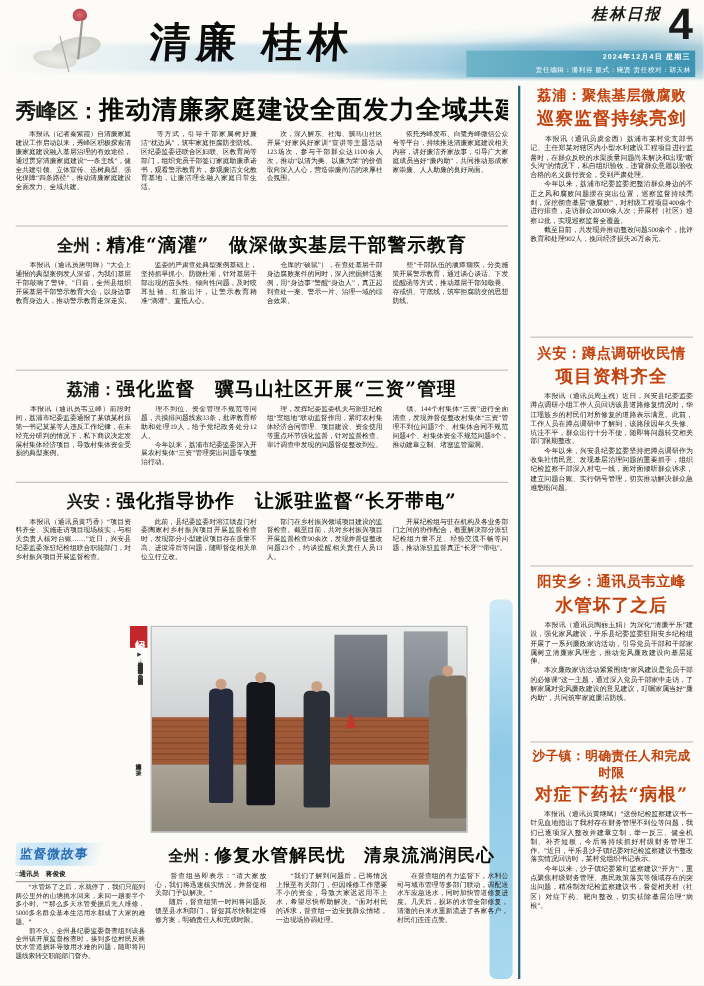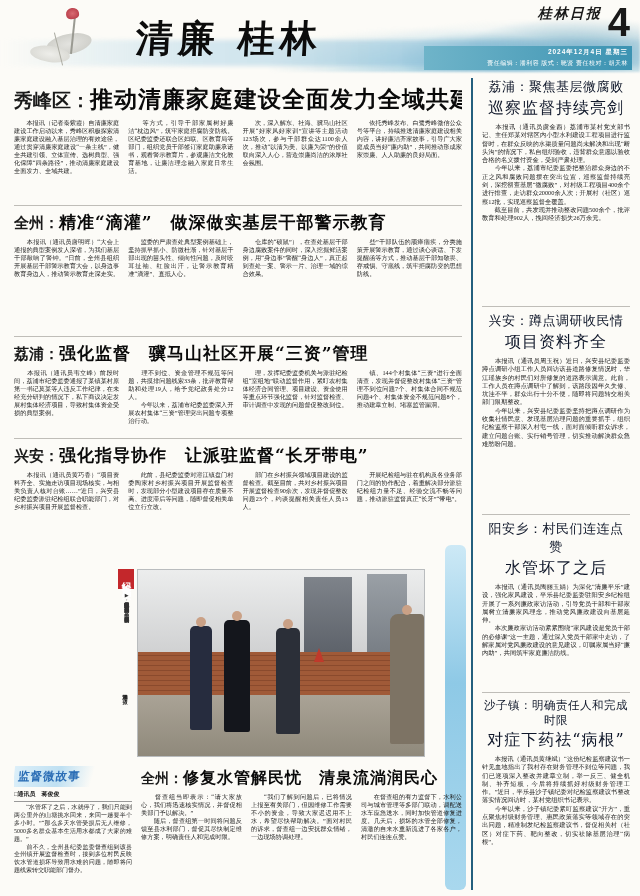--- a/index.html
+++ b/index.html
@@ -43,21 +43,21 @@
   .main{position:absolute;left:14px;top:84px;width:448px;height:808px;overflow:hidden;}
   .aside{position:absolute;left:482px;top:78px;width:148px;height:814px;overflow:hidden;}
   .rule{border:0;border-top:1px solid #bfbdb8;margin:3px 0;}
   .r-rule{border:0;border-top:1px solid #bfbdb8;margin:5px 0;}
   
   .h1row{text-align:left;white-space:nowrap;margin:0 0 4px 0;}
   .h-prefix{font-family:"DejaVu Serif",serif;font-weight:700;}
   .h-main{font-family:"Liberation Sans","DejaVu Sans",sans-serif;font-weight:900;letter-spacing:1px;color:#0a0a0a;}
   .h1row .h-prefix{font-size:19px;}
   .h1row .h-main{font-size:23px;}
-  .h2row{margin:2px 0 4px 0;white-space:nowrap;}
+  .h2row{text-align:center;margin:2px 0 4px 0;white-space:nowrap;}
   .h2row .h-prefix{font-size:15px;}
   .h2row .h-main{font-size:17px;font-family:"DejaVu Serif",serif;font-weight:900;}
   
   .colrow{display:flex;gap:9px;}
   .col{flex:1;font-size:6.2px;line-height:1.3;text-align:justify;white-space:pre-line;color:#222;overflow:hidden;}
   .art{overflow:hidden;}
   .art.a1{height:118px;} .art.a2{height:124px;} .art.a3{height:95px;} .art.a4{height:124px;}
   .a1 .col{height:86px;} .a2 .col{height:96px;} .a3 .col{height:68px;} .a4 .col{height:96px;}
   
   .photo-row{display:flex;margin:3px 0 0 104px;height:192px;gap:3px;}
@@ -95,21 +95,21 @@
         letter-spacing:1px;padding:3px 14px 3px 4px;transform:skewX(-6deg);
         background:linear-gradient(100deg,#dcEFf9 0%,#bfe0f2 55%,rgba(191,224,242,0) 95%);}
   .sb-byline{font-size:6px;font-weight:700;border-bottom:1px solid #999;padding:3px 0 2px 0;margin-bottom:2px;}
   .sb-body{font-size:6px;line-height:1.32;text-align:justify;white-space:pre-line;color:#222;}
   .bottom-art{flex:1;overflow:hidden;}
   .bottom-art .h2row .h-prefix{font-size:14px;}
   .bottom-art .h2row .h-main{font-size:16px;}
   .bottom-art .col{height:112px;}
   
   .r-art{overflow:hidden;}
-  .r-head{text-align:center;font-family:"DejaVu Serif",serif;font-weight:400;color:#0f172a;}
+  .r-head{text-align:center;font-family:"DejaVu Serif",serif;font-weight:700;color:#c2410c;}
   .r-head .rl1{font-size:13px;letter-spacing:.5px;}
   .r-head .rl2{font-size:16px;margin-top:2px;letter-spacing:1px;}
   .r4 .rl1{font-size:11.5px;}
   .r-body{margin-top:4px;font-size:6.3px;line-height:1.32;text-align:justify;white-space:pre-line;color:#222;overflow:hidden;}
   .r1 .r-body{height:178px;} .r2 .r-body{height:152px;} .r3 .r-body{height:104px;} .r4 .r-body{height:162px;}
 </style>
 </head>
 <body>
 
 <div class="page">
@@ -260,21 +260,21 @@
         <div class="rl1">兴安：蹲点调研收民情</div>
         <div class="rl2">项目资料齐全</div>
       </div>
       <div class="r-body">　　本报讯（通讯员周玉祝）近日，兴安县纪委监委蹲点调研小组工作人员回访该县道路修复情况时，华江瑶族乡的村民们对所修复的道路表示满意。此前，工作人员在蹲点调研中了解到，该路段因年久失修、坑洼不平，群众出行十分不便，随即将问题转交相关部门限期整改。
 　　今年以来，兴安县纪委监委坚持把蹲点调研作为收集社情民意、发现基层治理问题的重要抓手，组织纪检监察干部深入村屯一线，面对面倾听群众诉求，建立问题台账、实行销号管理，切实推动解决群众急难愁盼问题。</div>
     </div>
     <hr class="r-rule">
 
     <div class="r-art r3">
       <div class="r-head">
-        <div class="rl1">阳安乡：村民们连连点赞</div>
+        <div class="rl1">阳安乡：通讯员韦立峰</div>
         <div class="rl2">水管坏了之后</div>
       </div>
       <div class="r-body">　　本报讯（通讯员陶丽玉娟）为深化“清廉平乐”建设，强化家风建设，平乐县纪委监委驻阳安乡纪检组开展了一系列廉政家访活动，引导党员干部和干部家属树立清廉家风理念，推动党风廉政建设向基层延伸。
 　　本次廉政家访活动紧紧围绕“家风建设是党员干部的必修课”这一主题，通过深入党员干部家中走访，了解家属对党风廉政建设的意见建议，叮嘱家属当好“廉内助”，共同筑牢家庭廉洁防线。</div>
     </div>
     <hr class="r-rule">
 
     <div class="r-art r4">
       <div class="r-head">
         <div class="rl1">沙子镇：明确责任人和完成时限</div>

